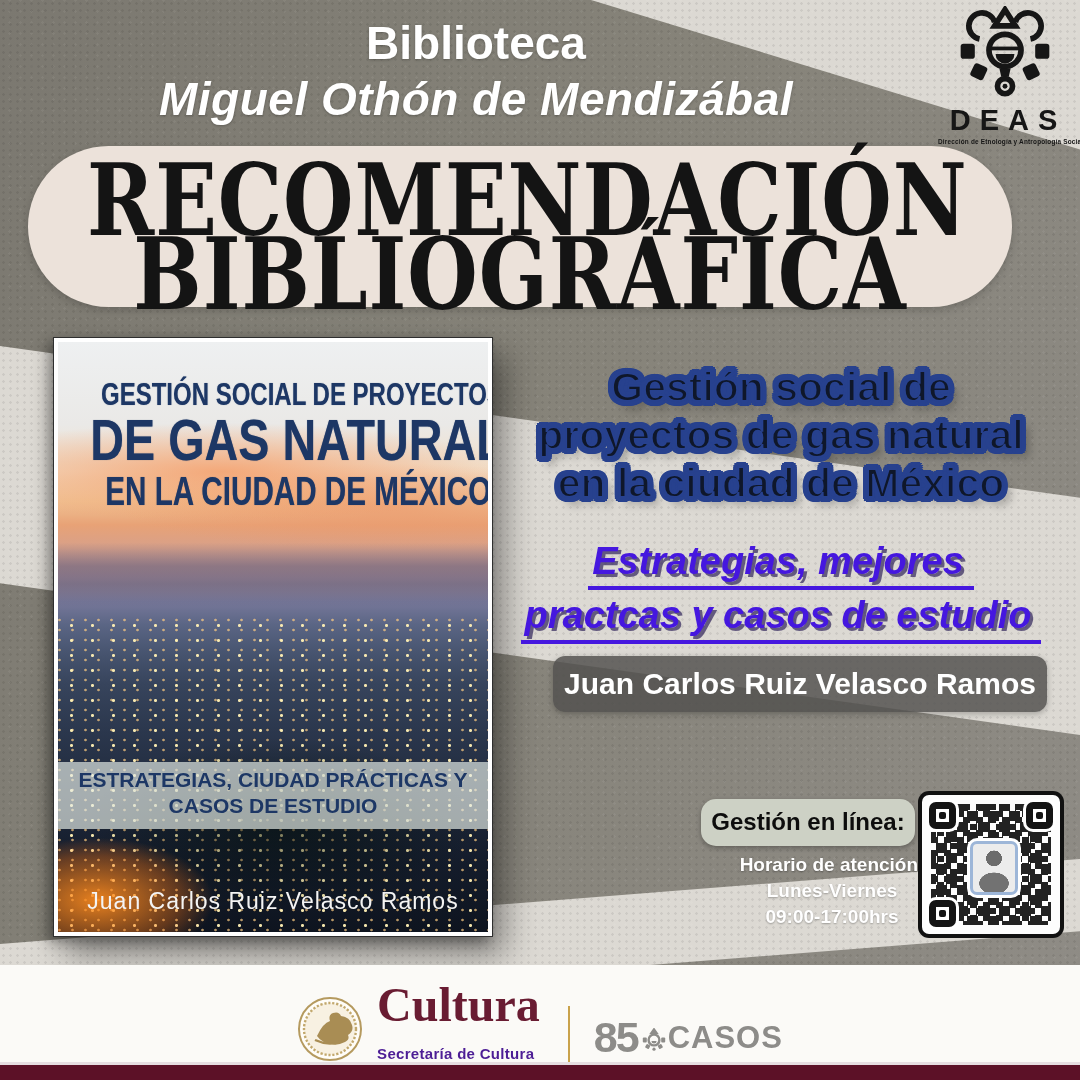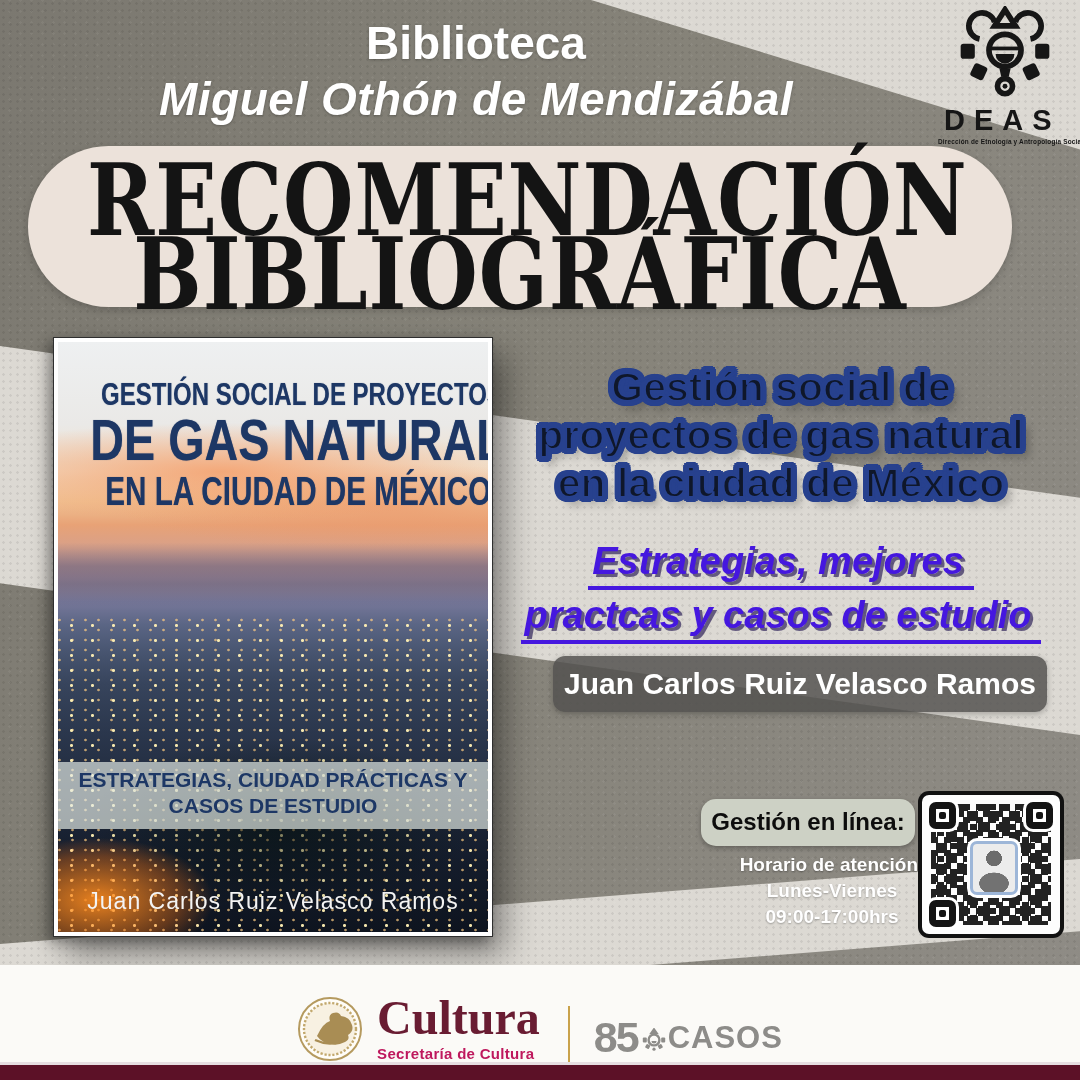--- a/index.html
+++ b/index.html
@@ -15,21 +15,21 @@
   .speckle{position:absolute;inset:0;
       background-image:radial-gradient(rgba(0,0,0,.22) 1px,transparent 1.5px),
                        radial-gradient(rgba(255,255,255,.16) 1px,transparent 1.4px);
       background-size:7px 7px,11px 11px;background-position:0 0,4px 6px;opacity:.33;}
   
   .hline{position:absolute;left:0;width:952px;text-align:center;color:#fff;
          font-weight:700;font-size:46px;z-index:3;text-shadow:0 1px 3px rgba(0,0,0,.25);}
   .hline.l1{top:16px;}
   .hline.l2{top:72px;font-style:italic;letter-spacing:.5px;}
   
-  .deas{position:absolute;left:938px;top:6px;width:134px;text-align:left;z-index:4;color:#161616;}
+  .deas{position:absolute;left:938px;top:6px;width:134px;text-align:center;z-index:4;color:#161616;}
   .deas .glyph{display:block;margin:0 auto;}
   .deas .name{font-size:29px;font-weight:700;letter-spacing:9px;margin-top:-2px;margin-left:6px;}
   .deas .caption{font-size:6.4px;font-weight:700;letter-spacing:.2px;margin-top:1px;white-space:nowrap;}
   
   .banner{position:absolute;left:28px;top:146px;width:984px;height:161px;z-index:3;
           background:#ece2da;border-radius:84px;box-shadow:0 3px 8px rgba(0,0,0,.18);}
   .banner-line{position:absolute;left:0;right:0;text-align:center;color:#141414;
                font-family:"DejaVu Serif",serif;font-weight:700;font-size:92px;line-height:72px;
                transform:scale(.88,1.08);letter-spacing:1px;white-space:nowrap;}
   .banner-line.b1{top:18px;}
@@ -101,21 +101,21 @@
   .qr-portrait{position:absolute;left:50%;top:50%;width:42px;height:48px;margin:-24px 0 0 -21px;
       background:#ececec;border:3px solid #9db6d8;border-radius:7px;box-shadow:0 0 0 3px #fff;
       background-image:radial-gradient(circle 8px at 50% 30%, #6b6b6b 97%, transparent),
                        radial-gradient(ellipse 15px 11px at 50% 82%, #727272 97%, transparent);}
   
   .footer-band{position:absolute;left:0;top:965px;width:1080px;height:97px;z-index:3;background:#fbfaf7;
                display:flex;align-items:flex-end;justify-content:center;}
   .wordmark{margin-left:14px;}
   .wordmark .cultura{font-family:"Liberation Serif",serif;font-weight:700;font-size:48px;
                      line-height:44px;color:#691c32;}
-  .wordmark .sub{font-size:15px;font-weight:700;color:#be185d;margin-top:5px;letter-spacing:.3px;}
+  .wordmark .sub{font-size:15px;font-weight:700;color:#4c1d95;margin-top:18px;letter-spacing:.3px;}
   .divider{width:2px;height:56px;background:#c9a24b;margin:0 24px 0 28px;}
   .inah{display:flex;align-items:center;color:#8d8c89;}
   .inah .n85{font-size:43px;font-weight:700;letter-spacing:-2px;}
   .inah .gear{margin:4px 2px 0 4px;}
   .inah .word{font-size:31px;font-weight:700;letter-spacing:1px;text-shadow:0 0 1px #fff;}
   .footer-bar{position:absolute;left:0;top:1062px;width:1080px;height:18px;z-index:3;
               background:#5c1127;border-top:3px solid #e6dde1;box-sizing:border-box;}
 </style>
 </head>
 <body>

